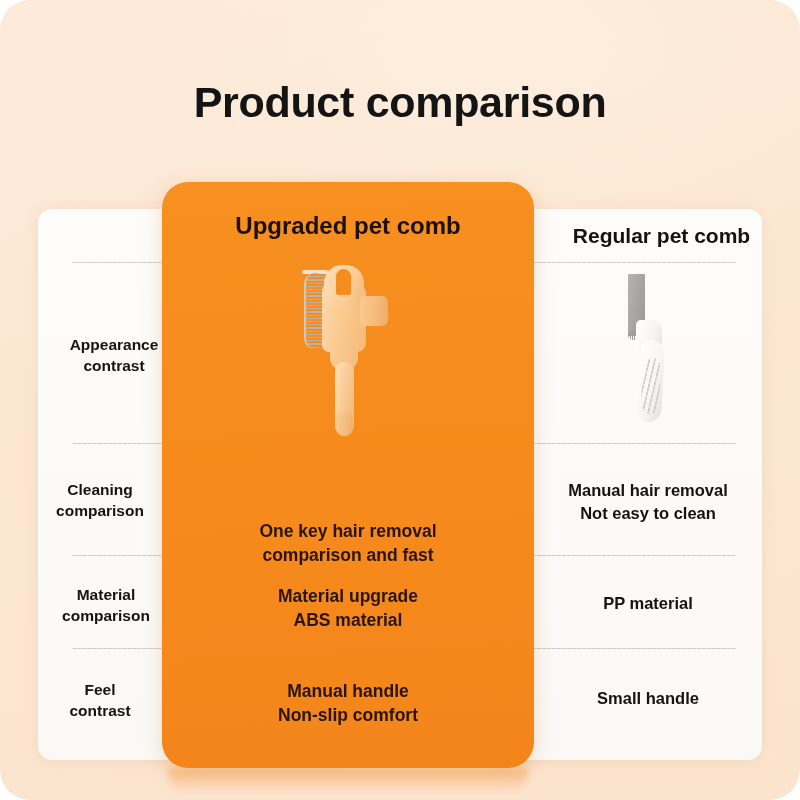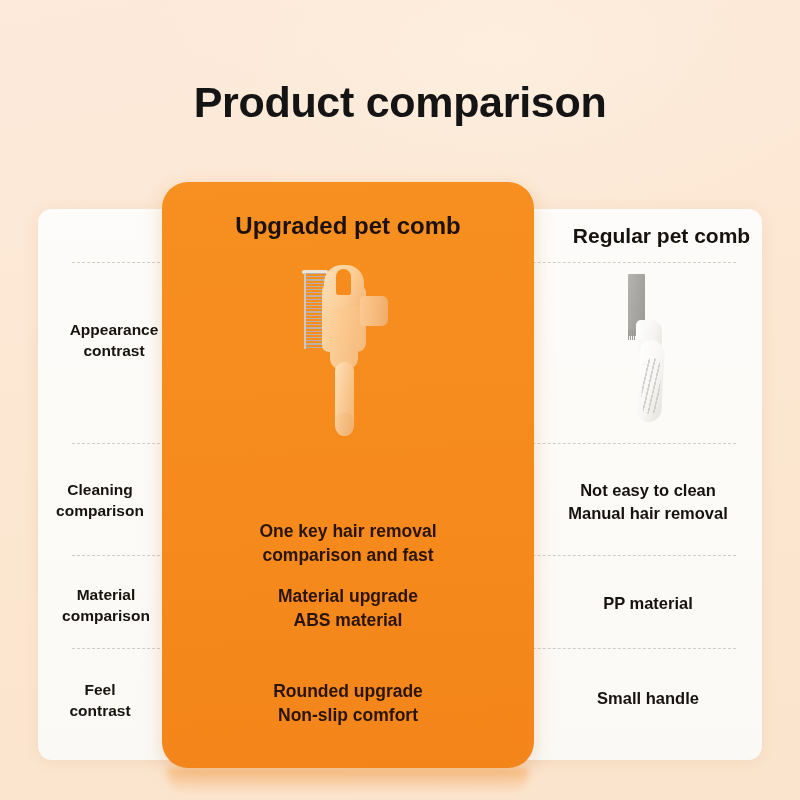--- a/index.html
+++ b/index.html
@@ -1,15 +1,15 @@
 <!DOCTYPE html>
 <html><head>
 <meta charset="utf-8">
 <style>
-  * { margin:0; padding:0; box-sizing:border-box; }
+  * { margin:0; padding:0; box-sizing:border-box;border-radius:30px; }
 
   html, body {
     width:800px; height:800px;
     overflow:hidden;
     font-family:"Liberation Sans", sans-serif;
   }
 
   #page {
     position:relative;
     width:800px; height:800px;
@@ -98,21 +98,21 @@
   .row-label {
     position:absolute;
     left:38px;
     width:124px;
     text-align:center;
     font-size:15.5px;
     font-weight:bold;
     line-height:1.38;
     color:#17130f;
   }
-  .row-label.r1 { top:319px;padding-left:28px; }
+  .row-label.r1 { top:334px;padding-left:28px; }
   .row-label.r2 { top:479px; }
   .row-label.r3 { top:584px;padding-left:12px; }
   .row-label.r4 { top:679px; }
 
   
   .cell-orange {
     position:absolute;
     left:162px;
     width:372px;
     text-align:center;
@@ -296,41 +296,41 @@
 
   <div class="row-label r2">
     <div>Cleaning</div>
     <div>comparison</div>
   </div>
   <div class="cell-orange c2">
     <div>One key hair removal</div>
     <div>comparison and fast</div>
   </div>
   <div class="cell-right c2">
+    <div>Manual hair removal</div>
     <div>Not easy to clean</div>
-    <div>Manual hair removal</div>
   </div>
 
   <div class="row-label r3">
     <div>Material</div>
     <div>comparison</div>
   </div>
   <div class="cell-orange c3">
     <div>Material upgrade</div>
     <div>ABS material</div>
   </div>
   <div class="cell-right c3">
     <div>PP material</div>
   </div>
 
   <div class="row-label r4">
     <div>Feel</div>
     <div>contrast</div>
   </div>
   <div class="cell-orange c4">
-    <div>Rounded upgrade</div>
+    <div>Manual handle</div>
     <div>Non-slip comfort</div>
   </div>
   <div class="cell-right c4">
     <div>Small handle</div>
   </div>
 
 </div>
 
 </body></html>

